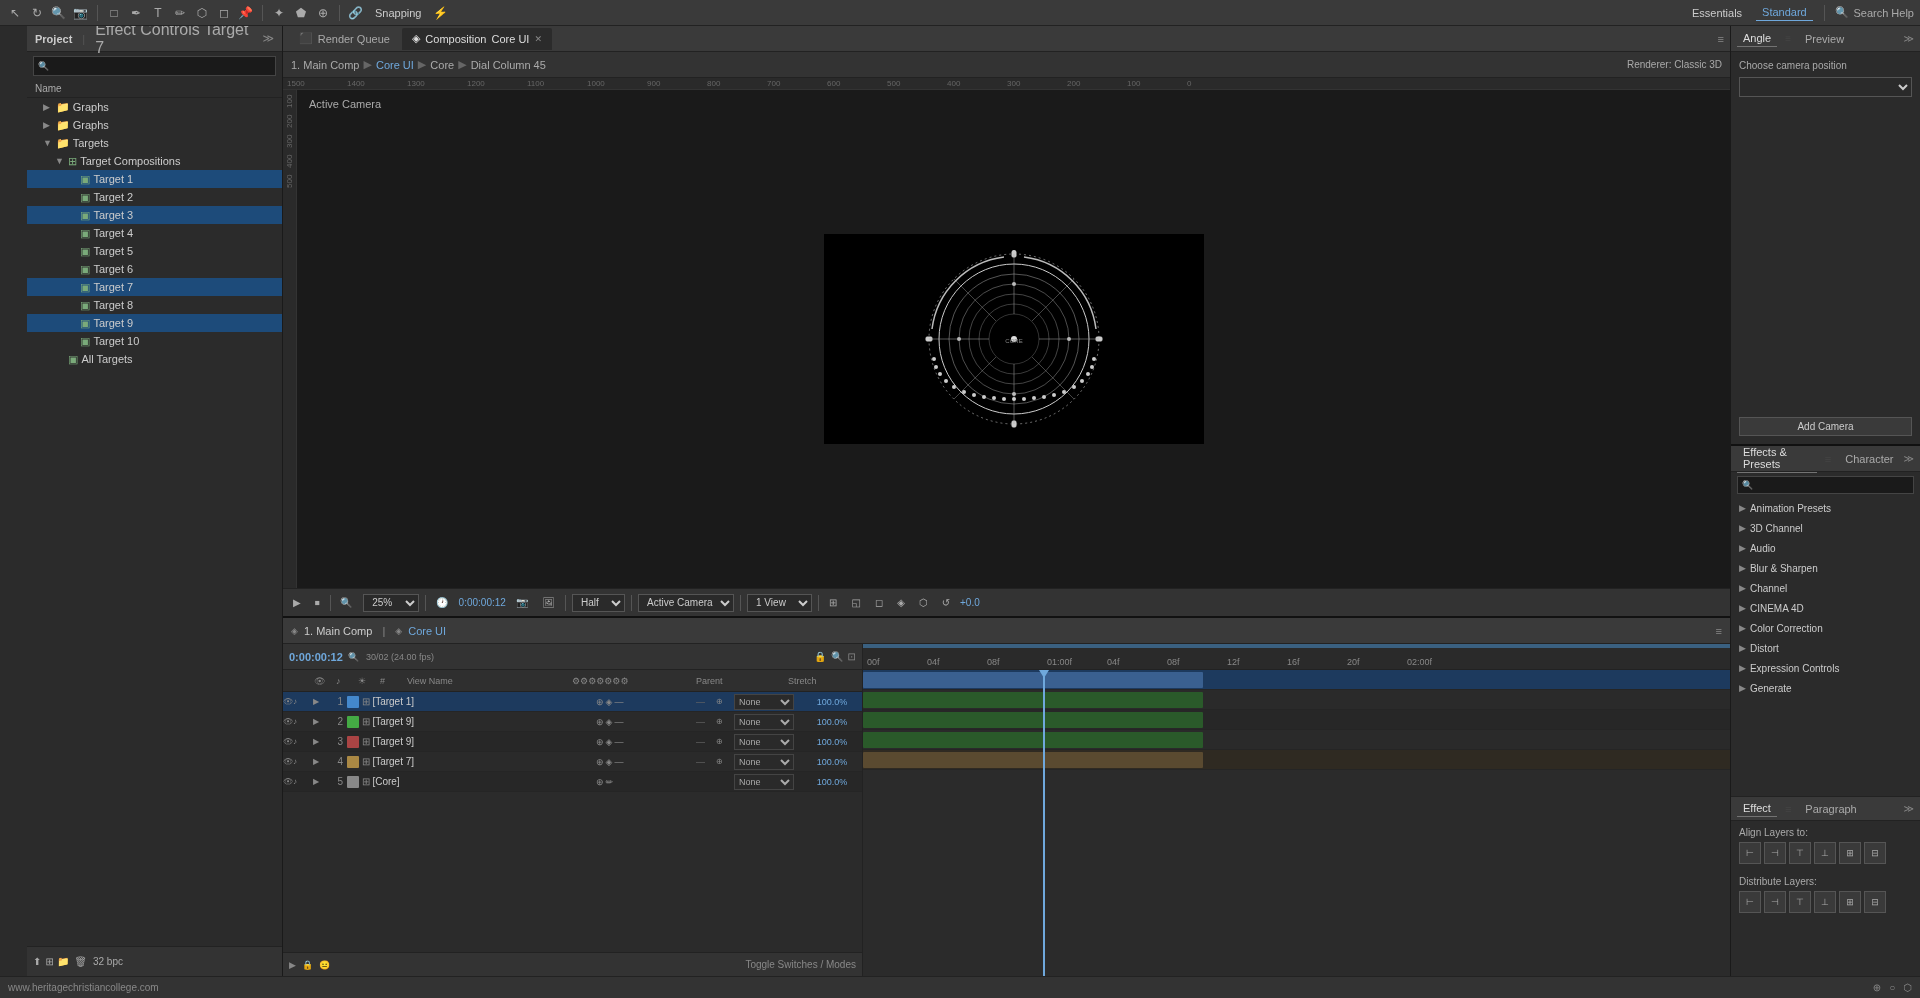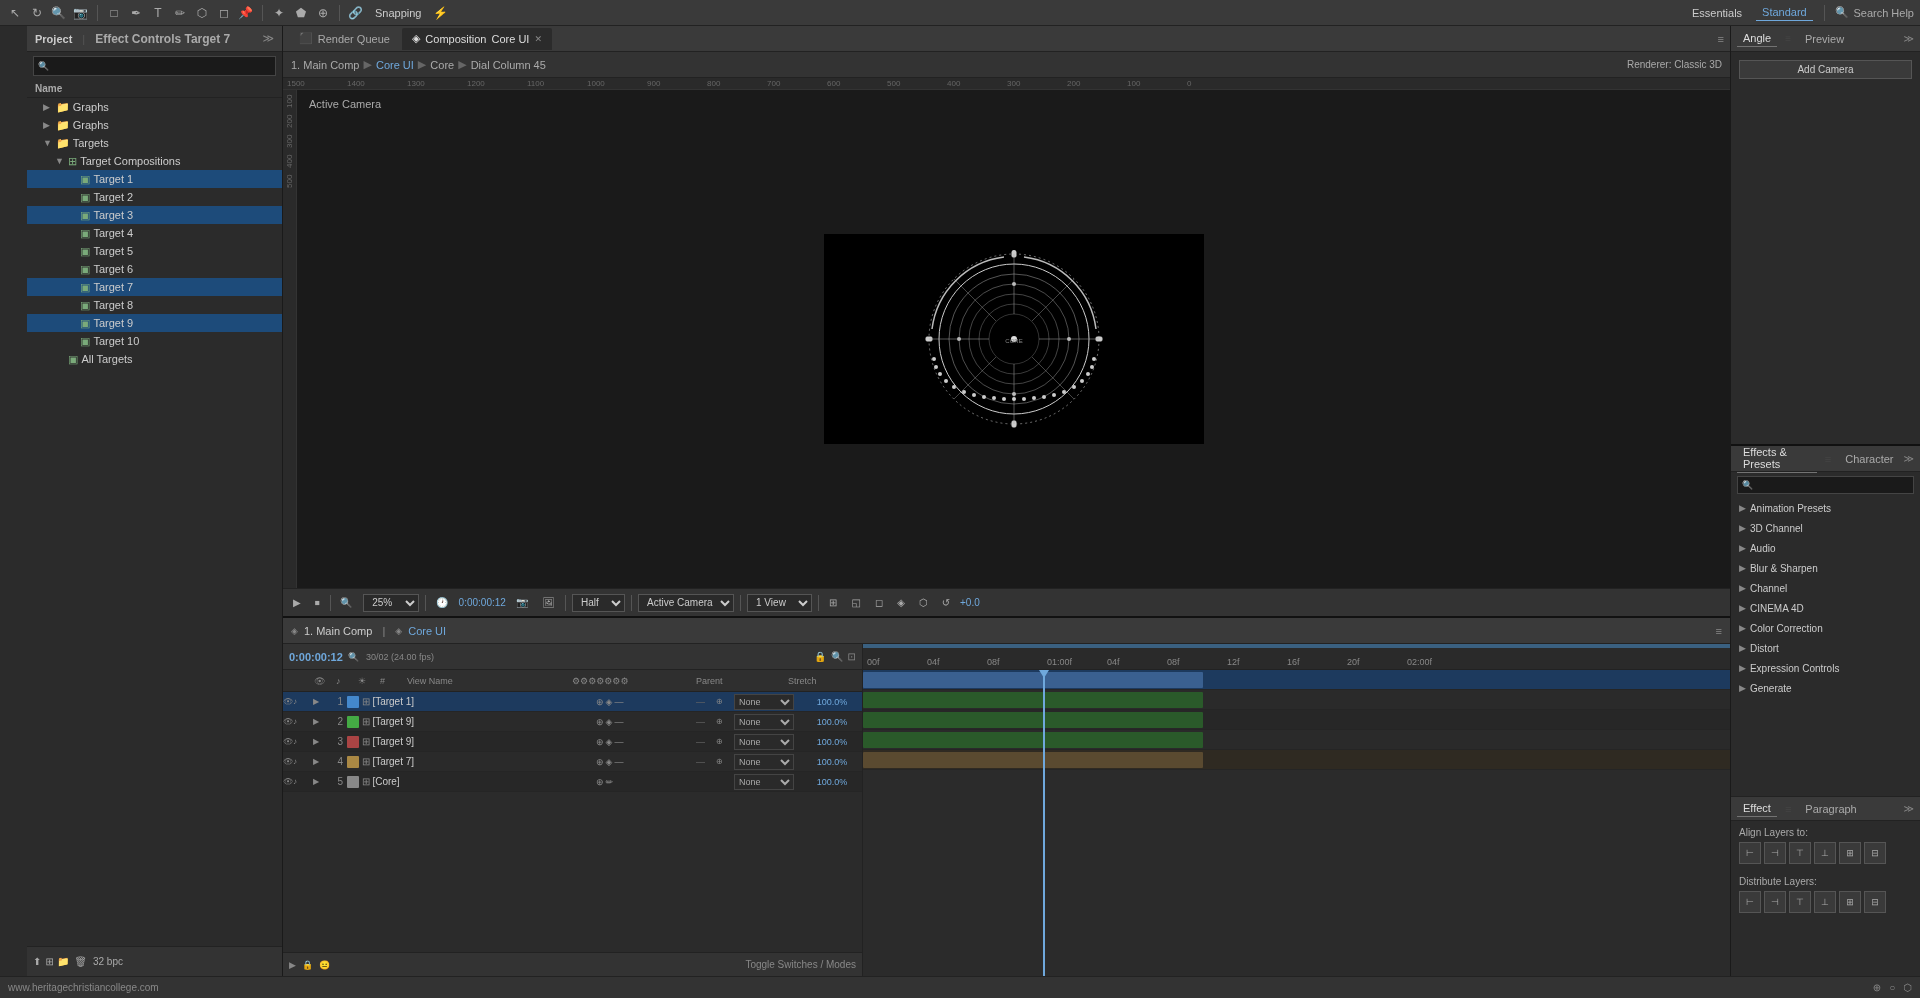--- a/index.html
+++ b/index.html
@@ -148,21 +148,20 @@
     }
     .col-header {
       height: 18px;
       background: #2b2b2b;
       border-bottom: 1px solid #222;
       display: flex;
       align-items: center;
       padding: 0 8px;
       font-size: 10px;
       color: #aaa;
-      font-weight: bold;
     }
 
     
     .center-area {
       flex: 1;
       display: flex;
       flex-direction: column;
       overflow: hidden;
     }
 
@@ -596,21 +595,21 @@
     </div>
   </div>
 </div>
 
 <div class="main-layout">
 
   <div class="left-panel">
     <div class="panel-header">
       <span class="panel-title">Project</span>
       <span style="margin: 0 4px; color: #555">|</span>
-      <span class="panel-title" style="font-size:12px; font-weight: bold; color: #aaa">Effect Controls Target 7</span>
+      <span class="panel-title" style="font-size:16px; font-weight: normal; color: #aaa">Effect Controls Target 7</span>
       <span style="margin-left:auto; color:#888; cursor:pointer">≫</span>
     </div>
     <div class="panel-search">
       <span style="color:#888; font-size:9px">🔍</span>
       <input type="text" placeholder="" style="">
     </div>
     <div class="col-header">
       <span>Name</span>
     </div>
     <div class="project-tree">
@@ -1094,20 +1093,26 @@
     <div class="right-panel-inner">
 
       <div class="right-top">
         <div class="right-tab-bar">
           <span class="right-tab active">Angle</span>
           <span style="margin:0 4px; color:#444; font-size:10px">≡</span>
           <span class="right-tab">Preview</span>
           <span style="margin-left:auto; color:#888; cursor:pointer; font-size:10px">≫</span>
         </div>
 
+        <div class="cam-section">
+          <div class="cam-label">Choose camera position</div>
+          <select class="cam-dropdown">
+            <option></option>
+          </select>
+        </div>
 
         <button class="add-cam-btn">Add Camera</button>
       </div>
 
       <div class="right-bottom">
         <div class="effects-tab-bar">
           <span class="right-tab active">Effects &amp; Presets</span>
           <span style="margin:0 4px; color:#444">≡</span>
           <span class="right-tab">Character</span>
           <span style="margin-left:auto; color:#888; cursor:pointer; font-size:10px">≫</span>

